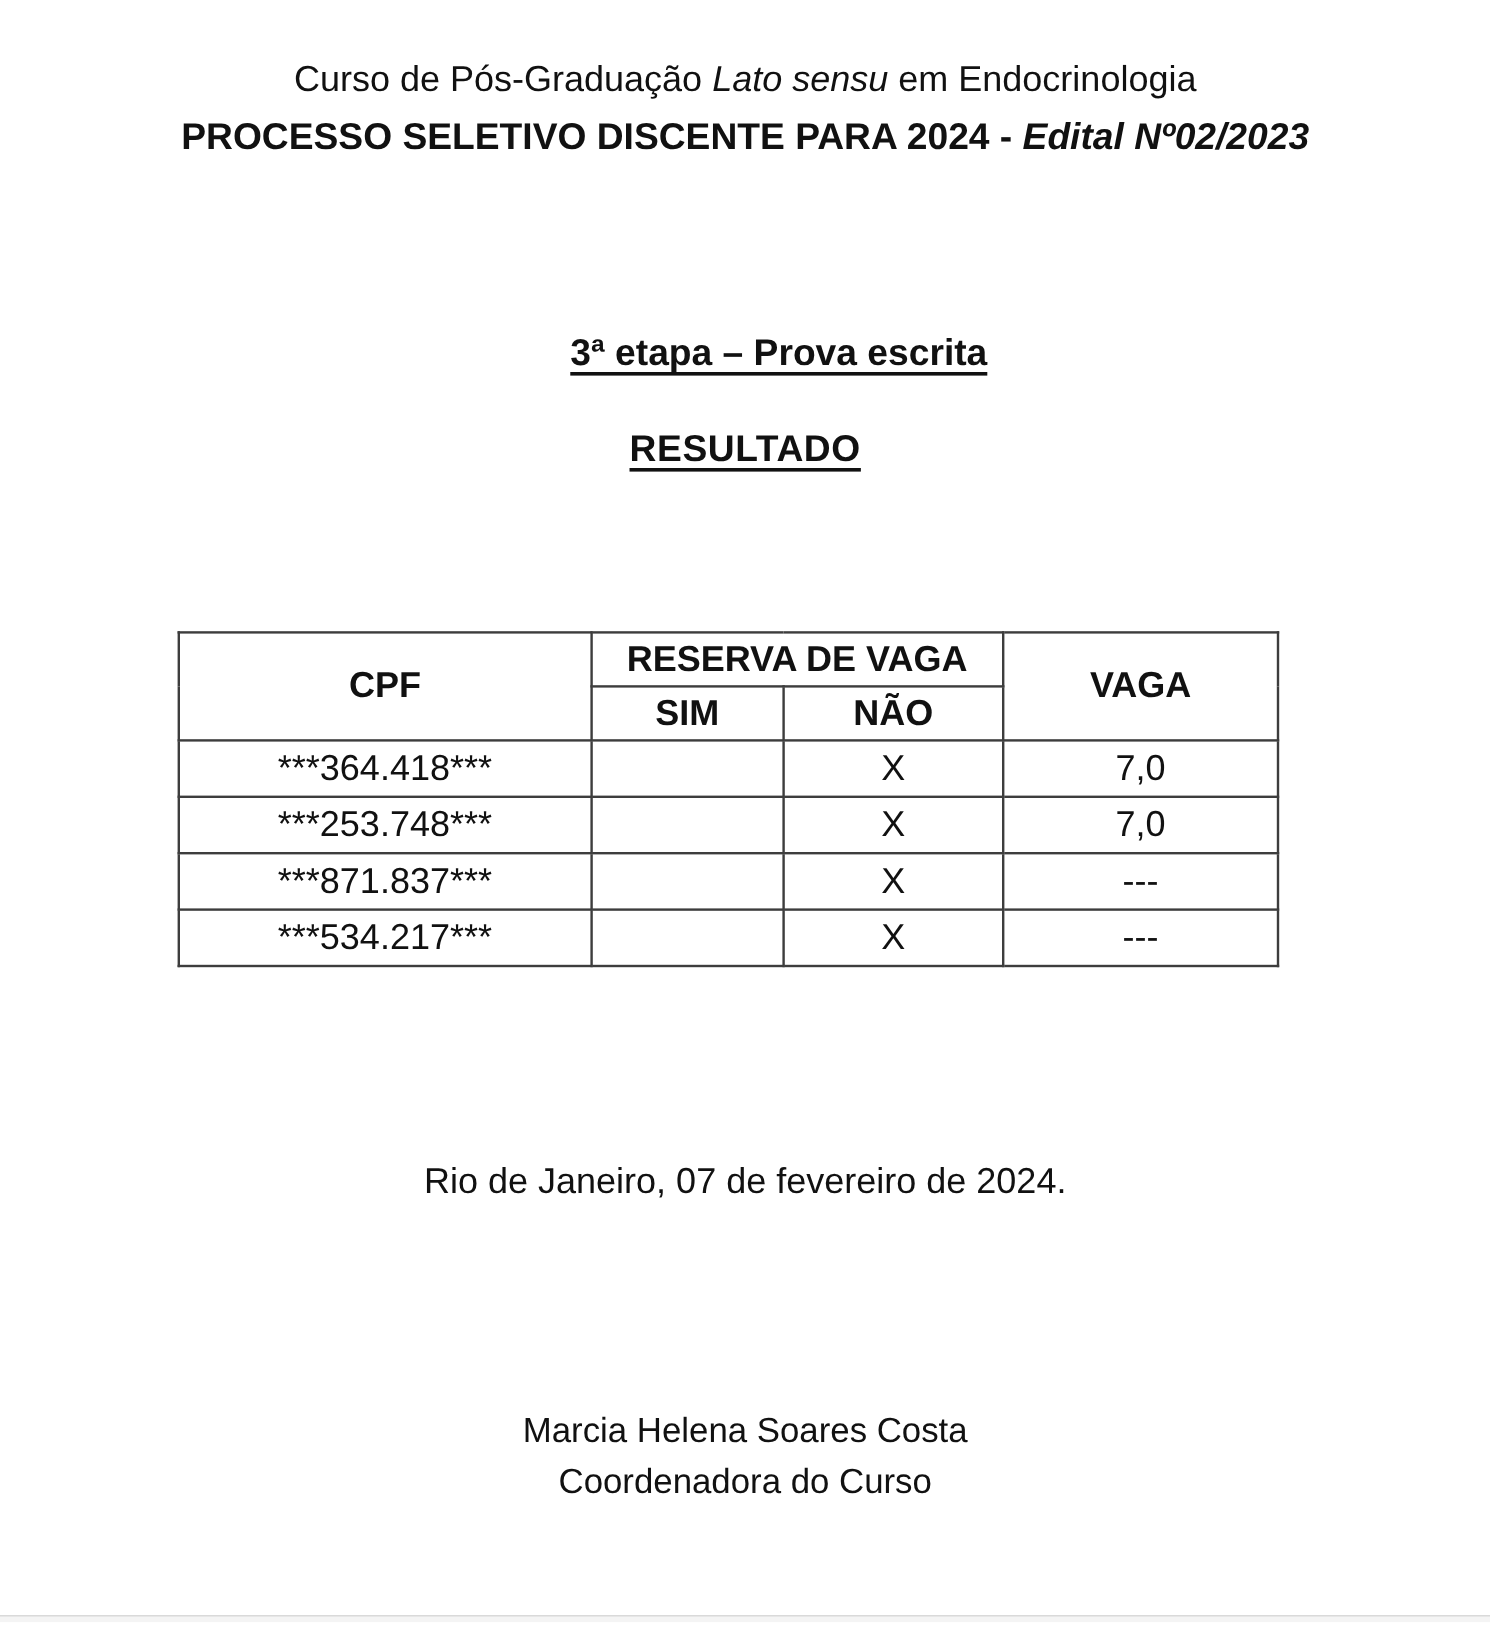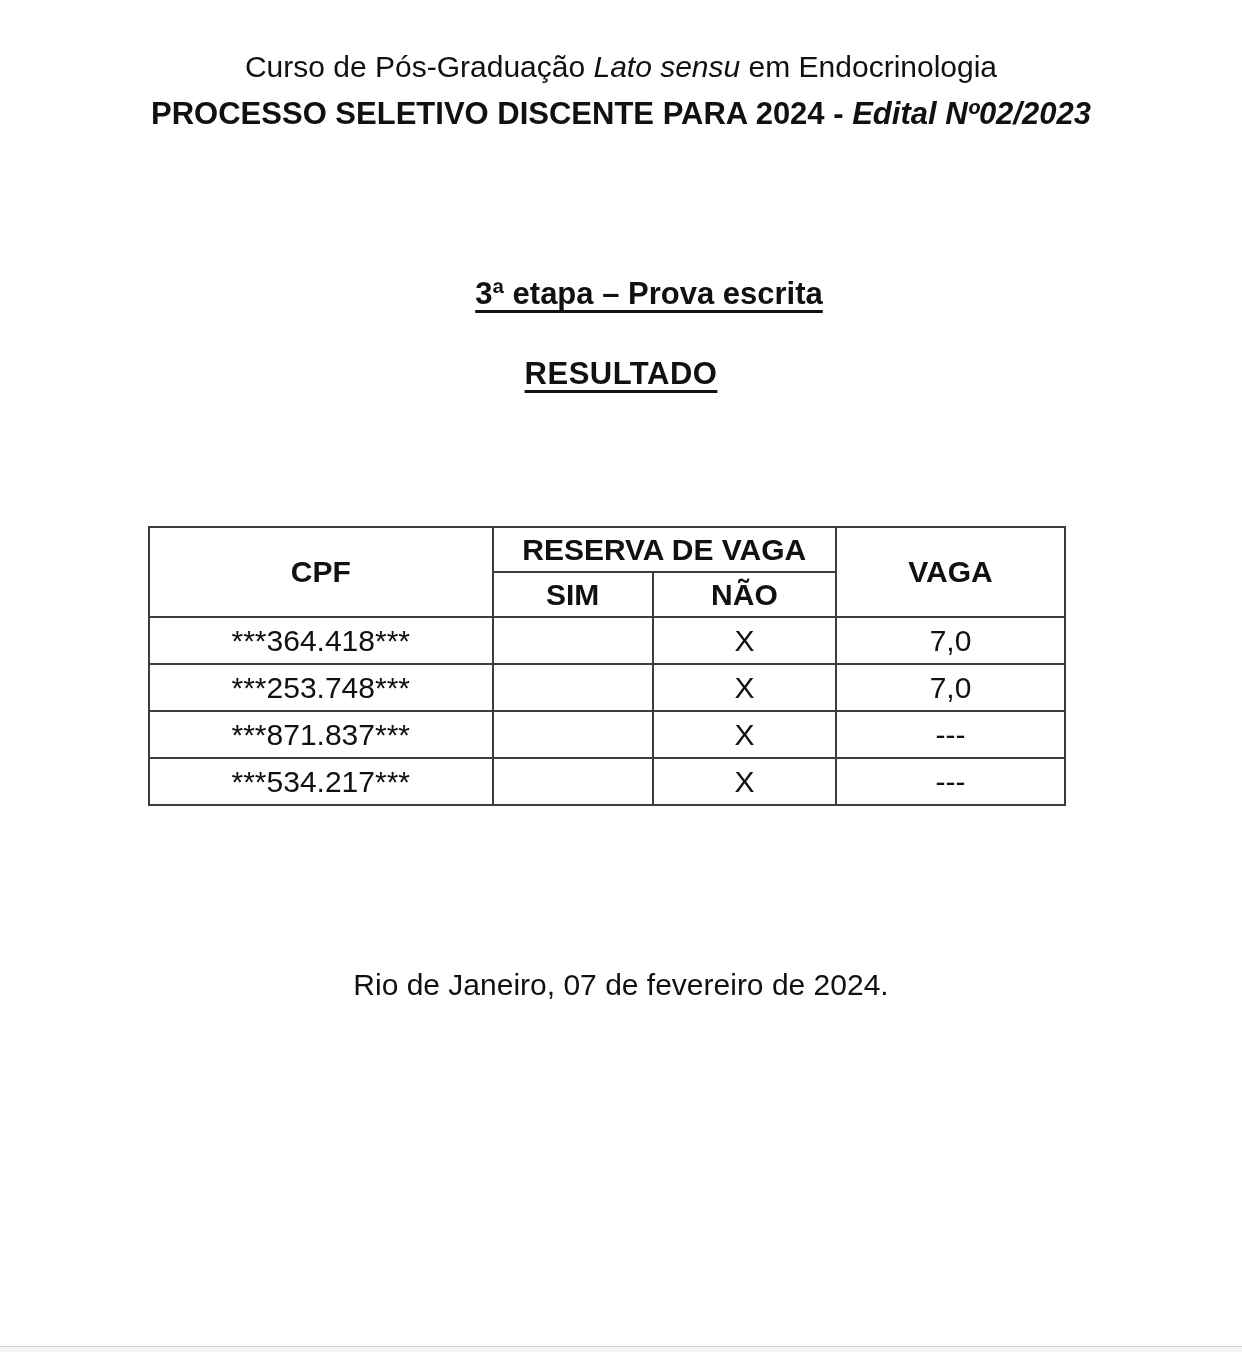--- a/index.html
+++ b/index.html
@@ -161,16 +161,20 @@
         <td>***534.217***</td>
         <td></td>
         <td>X</td>
         <td>---</td>
       </tr>
     </tbody>
   </table>
 
   <div class="centered-line date-line">Rio de Janeiro, 07 de fevereiro de 2024.</div>
 
+  <div class="signature-block">
+    <div>Marcia Helena Soares Costa</div>
+    <div>Coordenadora do Curso</div>
+  </div>
 
   <div class="scan-edge"></div>
 
 </div>
 
 </body></html>

